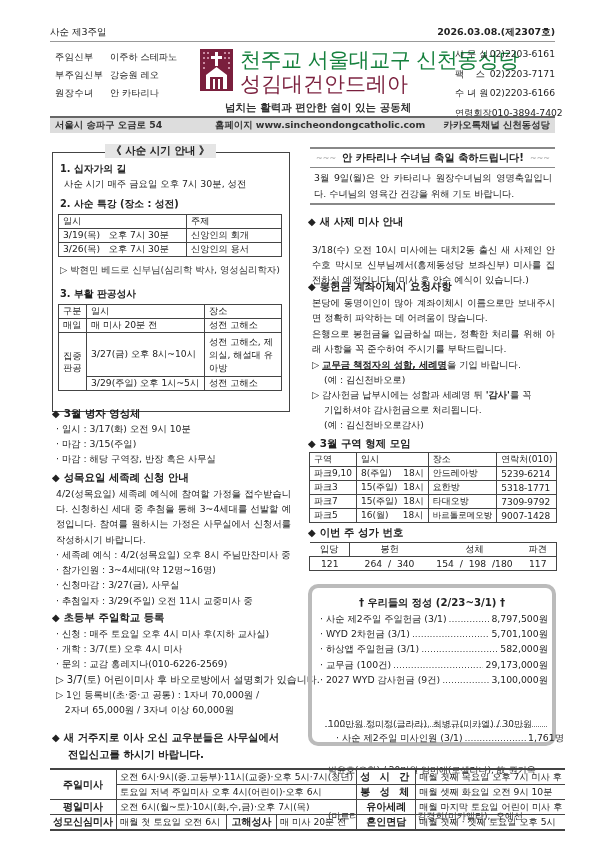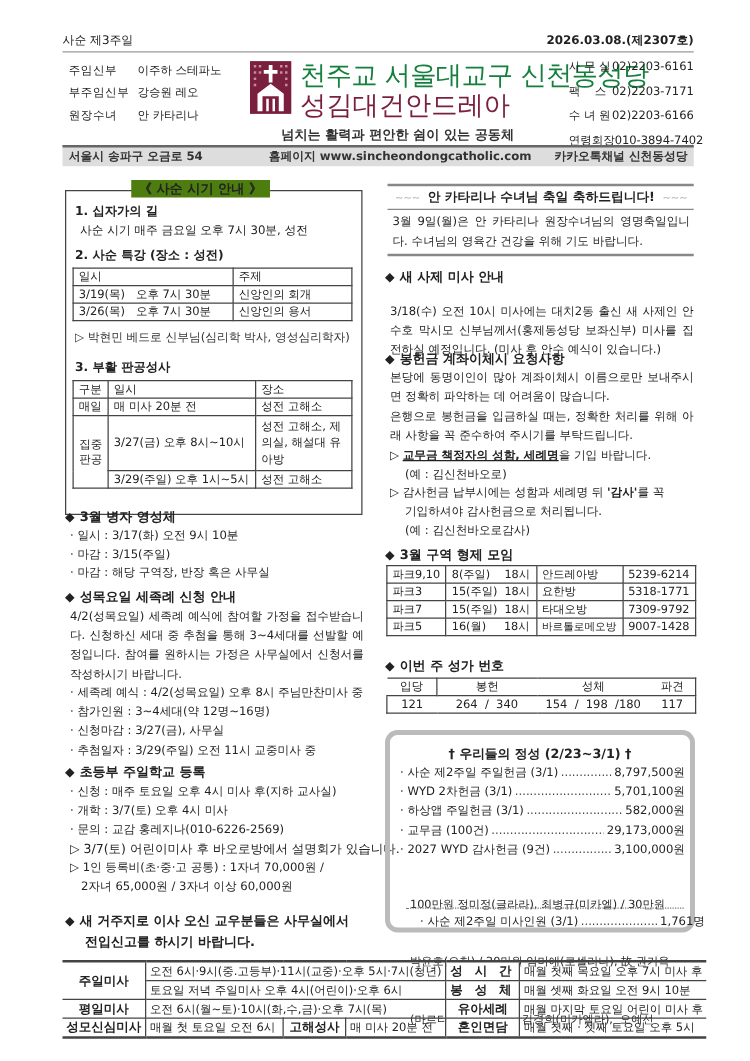--- a/index.html
+++ b/index.html
@@ -21,21 +21,21 @@
   .motto { left: 225px; top: 101px; font-size: 10.5px; font-weight: bold; color: #333; white-space: nowrap; }
   .contacts { left: 455px; top: 44px; width: 100px; font-size: 9.2px; line-height: 19.5px; }
   .contacts .row { display: flex; justify-content: space-between; white-space: nowrap; }
   .addrbar { left: 50px; top: 116px; width: 505px; height: 17px; background: #ddd; border-top: 2px solid #666; display: flex; align-items: center; font-size: 9.4px; font-weight: bold; padding: 0 5px; color: #333; }
   .addrbar .a1 { width: 160px; }
   .addrbar .a2 { width: 220px; }
   .addrbar .a3 { margin-left: auto; }
 
   
   .lentbox { left: 52px; top: 152px; width: 238px; height: 260px; border: 1px solid #444; }
-  .lentbox-title { left: 105px; top: 144px; background: #4d7c0f; padding: 0 6px; font-size: 10.5px; font-weight: bold; white-space: nowrap; }
+  .lentbox-title { left: 105px; top: 144px; background: #e5e5e5; padding: 0 6px; font-size: 10.5px; font-weight: bold; white-space: nowrap; }
   .sub { font-size: 9.8px; font-weight: bold; white-space: nowrap; }
   .txt { font-size: 9.4px; white-space: nowrap; }
   table.t { border-collapse: collapse; font-size: 9.2px; }
   table.t td { border: 1px solid #444; padding: 0 4px; height: 14px; white-space: nowrap; }
 
   .sec-h { font-size: 10.4px; font-weight: bold; white-space: nowrap; }
   .sec-h .dia { font-size: 10px; margin-right: 4px; }
   .line { font-size: 9.3px; line-height: 15.2px; white-space: nowrap; }
   .para { font-size: 9.3px; line-height: 15.2px; text-align: justify; }
 
@@ -257,20 +257,26 @@
   <span style="white-space:pre">▷ 감사헌금 납부시에는 성함과 세례명 뒤 </span><span class="bold">'감사'</span><span>를 꼭</span>
 </div>
 <div class="abs line" style="left:324px; top:402px;">기입하셔야 감사헌금으로 처리됩니다.</div>
 <div class="abs line" style="left:324px; top:417px;">(예 : 김신천바오로감사)</div>
 
 <div class="abs sec-h" style="left:308px; top:437px;">
   <span class="dia">◆</span><span>3월 구역 형제 모임</span>
 </div>
 <table class="t abs" style="left:309px; top:452px; width:248px; font-size:9px;">
   <tbody>
+      <tr>
+    <td style="width:50px">구역</td>
+    <td style="width:67px">일시</td>
+    <td style="width:70px">장소</td>
+    <td>연락처(010)</td>
+  </tr>
   <tr>
     <td>파크9,10</td>
         <td style="white-space:pre">8(주일)    18시</td>
         <td>안드레아방</td>
         <td>5239-6214</td>
   </tr>
   <tr>
     <td>파크3</td>
         <td style="white-space:pre">15(주일)  18시</td>
         <td>요한방</td>

